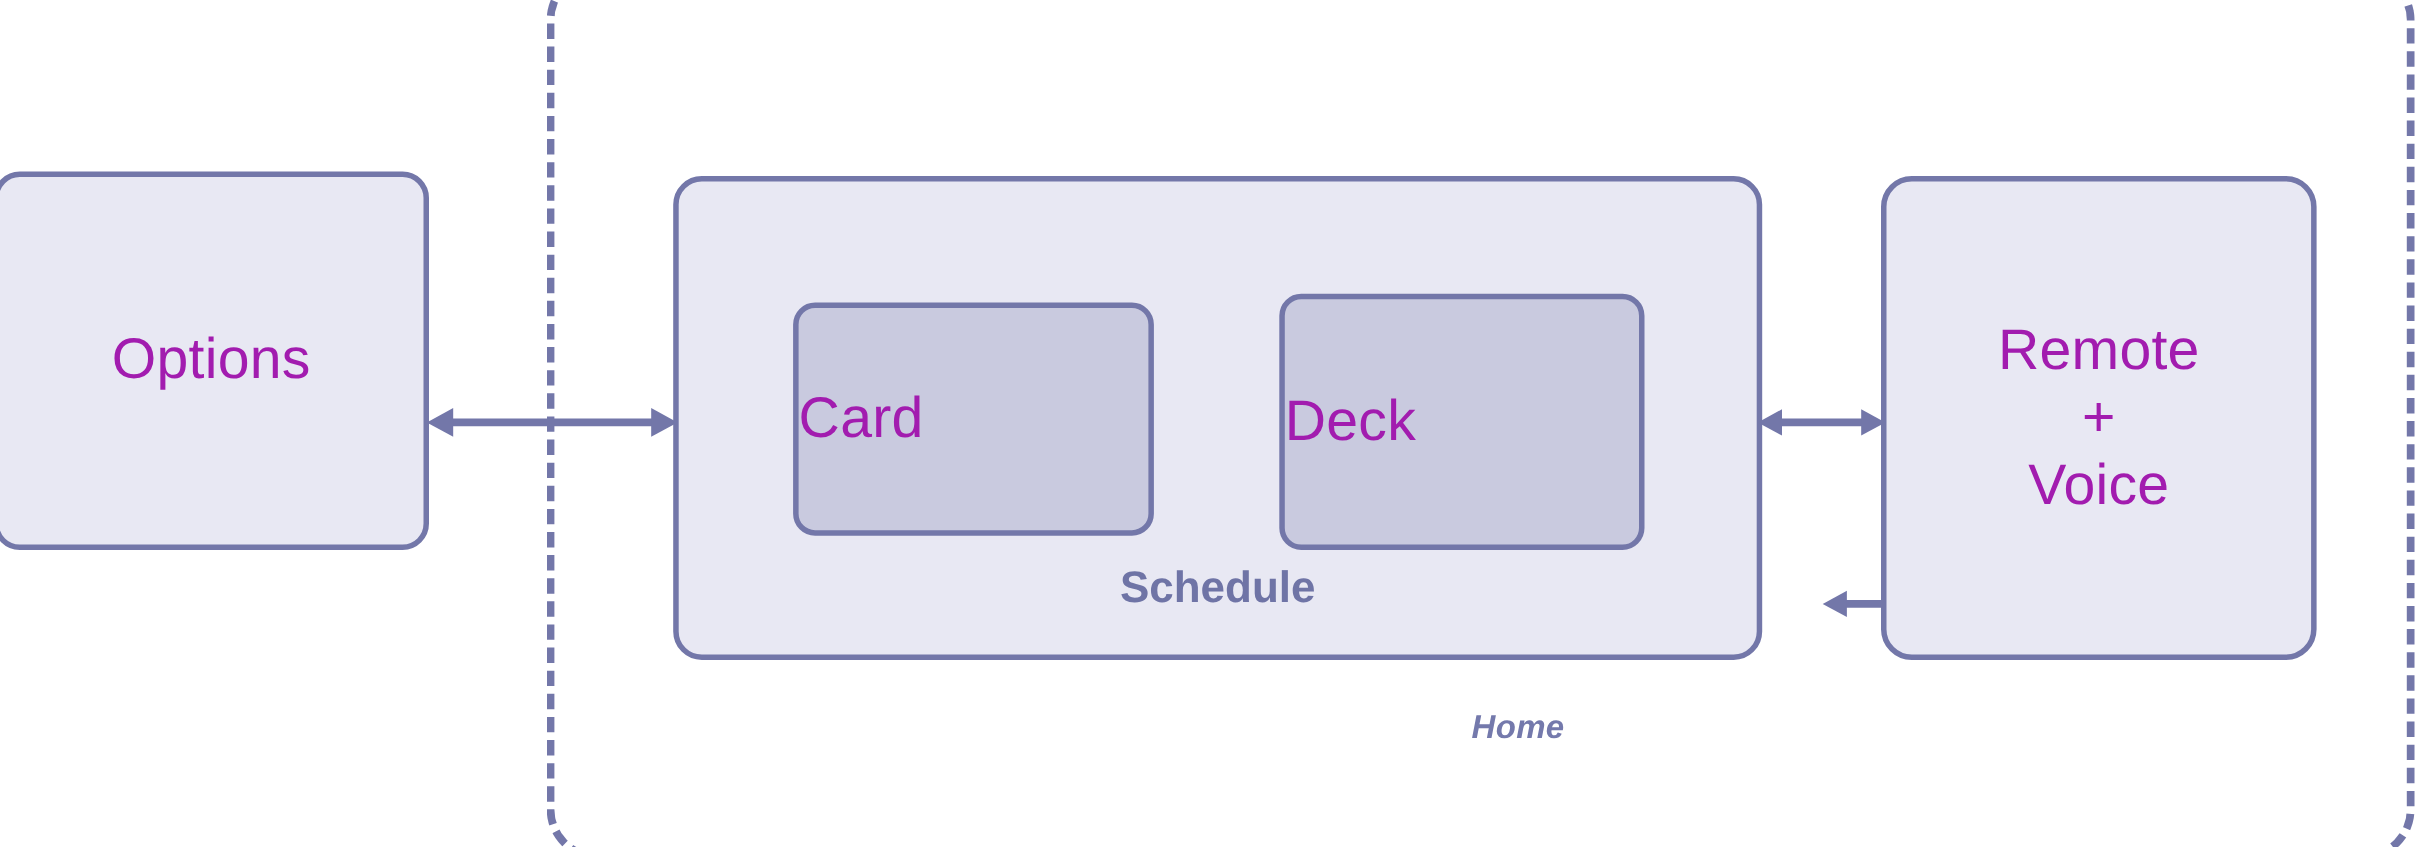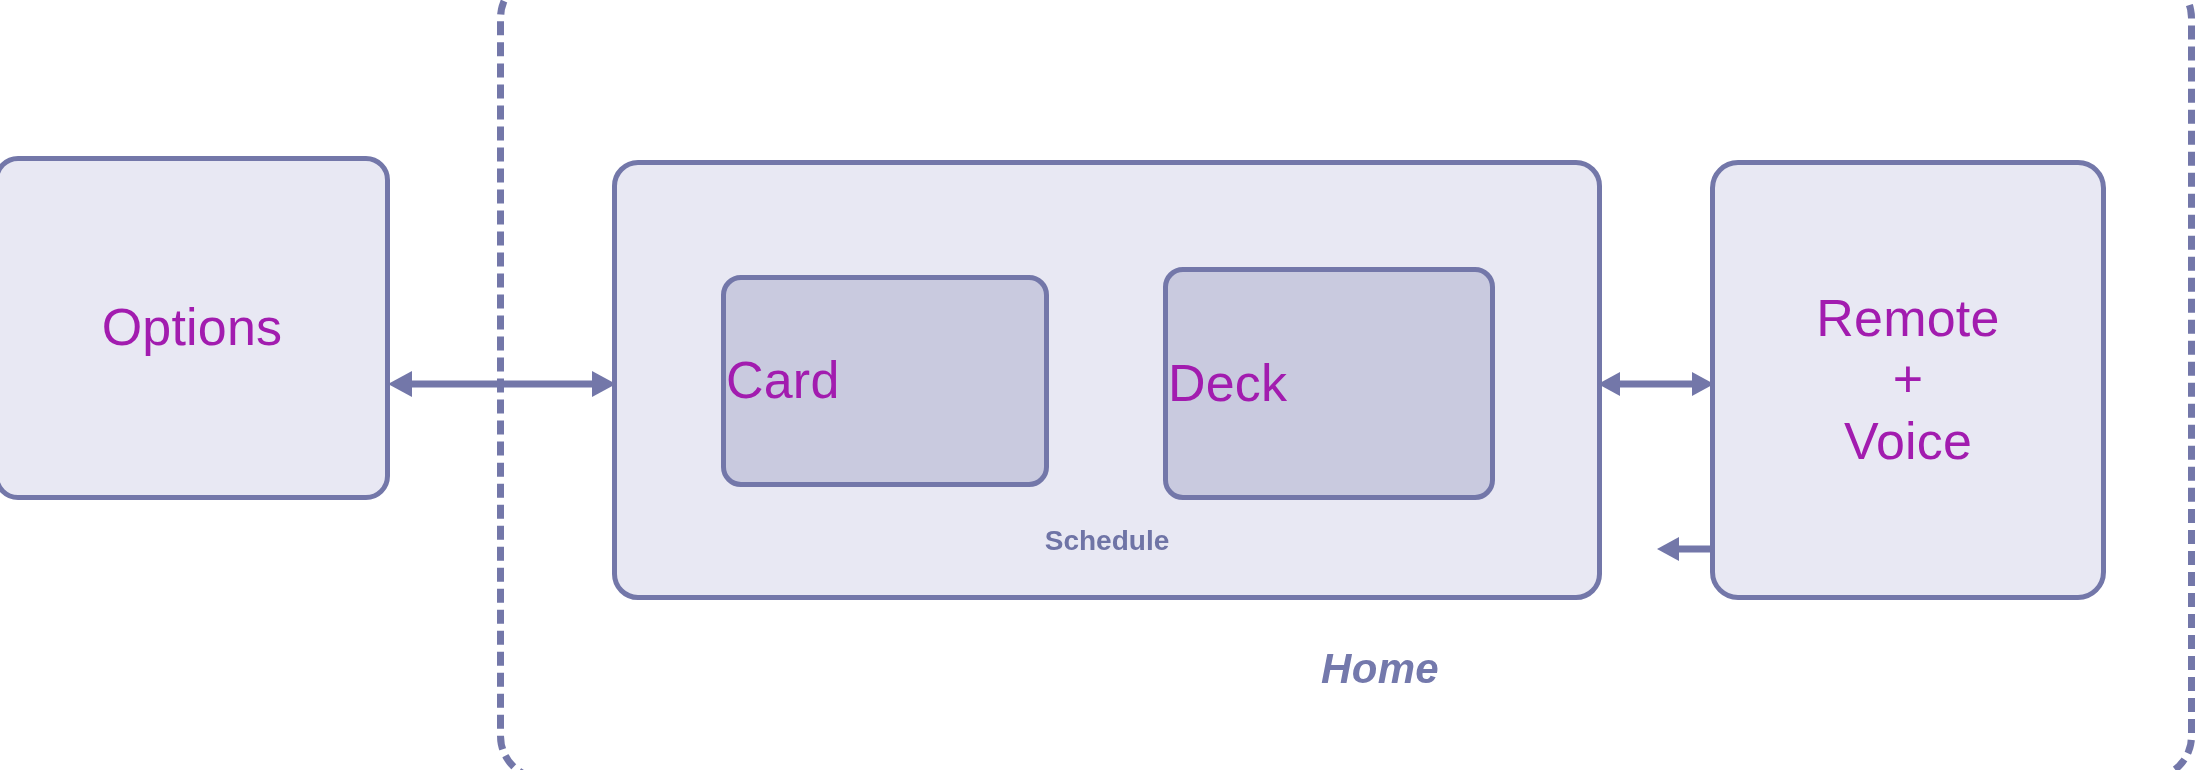--- a/index.html
+++ b/index.html
@@ -32,21 +32,21 @@
     box-sizing: border-box;
     background: transparent;
   }
 
   .home-label {
     position: absolute;
     left: 1180px;
     top: 645px;
     width: 400px;
     text-align: center;
-    font-size: 42px;
+    font-size: 30px;
     font-weight: bold;
     font-style: italic;
     color: #7479AC;
     letter-spacing: 0.3px;
     white-space: nowrap;
   }
 
   
   .node {
     position: absolute;
@@ -86,21 +86,21 @@
     border-radius: 26px;
     display: block;
   }
 
   .schedule-title {
     position: absolute;
     left: 0;
     right: 0;
     bottom: 38px;
     text-align: center;
-    font-size: 28px;
+    font-size: 40px;
     font-weight: bold;
     color: #6F74A6;
   }
 
   
   .inner-node {
     position: absolute;
     box-sizing: border-box;
     border: 5px solid #7377A9;
     border-radius: 20px;

